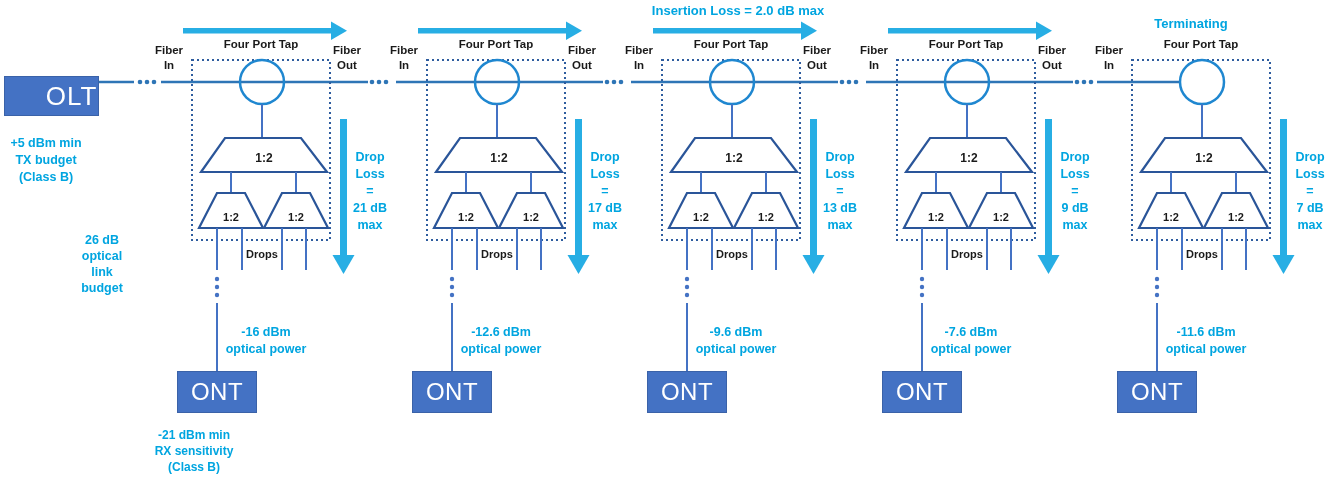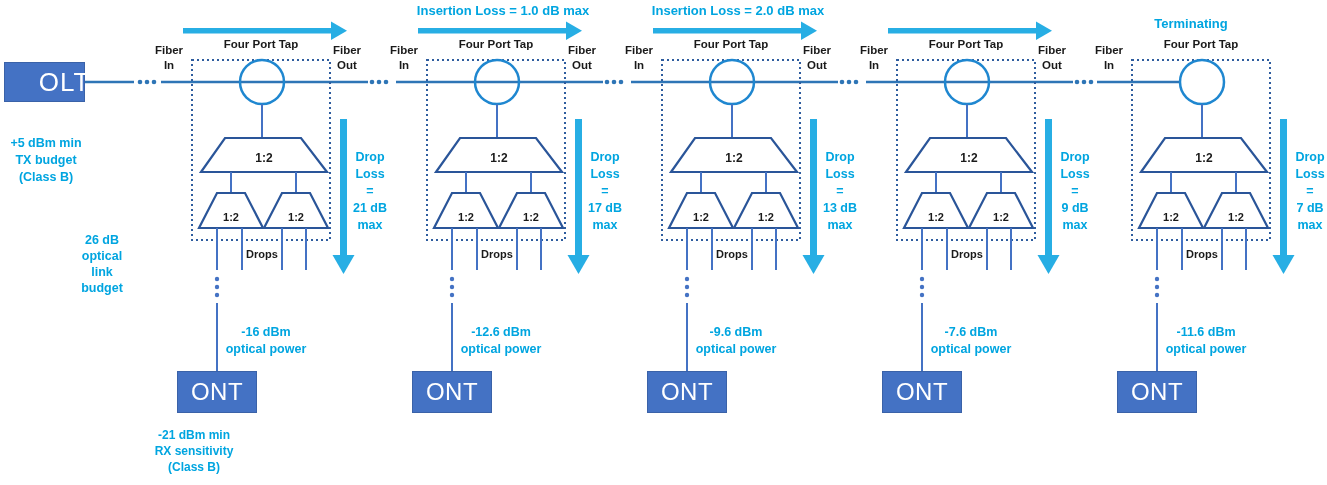--- a/index.html
+++ b/index.html
@@ -10,21 +10,21 @@
   svg{display:block;}
   .abs{position:absolute;}
   .lbl{position:absolute;text-align:center;font-weight:bold;white-space:nowrap;}
   .blk{font-size:11.5px;color:#1a1a1a;line-height:15px;}
   .cyan{color:#00A5E0;}
   .note{font-size:12.5px;line-height:17px;white-space:normal;}
   .node-box{
     position:absolute;background:#4472C4;border:1px solid #3A62A8;
     display:flex;align-items:center;justify-content:center;color:#fff;box-sizing:border-box;
   }
-  .olt-box{left:4px;top:62px;width:81px;height:40px;font-size:26px;letter-spacing:1px;padding-left:40px;}
+  .olt-box{left:4px;top:76px;width:95px;height:40px;font-size:26px;letter-spacing:1px;padding-left:40px;}
   .ont-box{left:153px;top:371px;width:80px;height:42px;font-size:24px;letter-spacing:0.5px;margin-left:24px;}
   .tap-unit{position:absolute;top:0;width:470px;height:485px;}
   .unit-svg{position:absolute;left:130px;top:0;}
   .ins-label{left:178px;top:3px;width:180px;font-size:13px;}
   .term-label{left:186px;top:16px;width:130px;font-size:13px;}
   .tap-title{left:196px;top:37px;width:130px;}
   .fiber-in{left:148px;top:43px;width:42px;}
   .fiber-out{left:326px;top:43px;width:42px;}
   .drops-label{left:227px;top:247px;width:70px;font-size:11px;}
   .drop-loss{left:342px;top:149px;width:56px;font-size:12.5px;line-height:17px;}
@@ -208,21 +208,20 @@
       </g>
 
       <line class="stemline" x1="217" y1="303" x2="217" y2="371"></line>
 
       <g>
         <rect class="cyan-fill" x="340" y="119" width="7" height="136"></rect>
         <polygon class="cyan-fill" points="332.5,255 354.5,255 343.5,274"></polygon>
       </g>
     </svg>
 
-    <div class="lbl cyan ins-label">Insertion Loss = 1.0 dB max</div>
 
     <div class="lbl blk tap-title">Four Port Tap</div>
 
     <div class="lbl blk fiber-in">
       <div>Fiber</div>
       <div>In</div>
     </div>
     <div class="lbl blk fiber-out">
       <div>Fiber</div>
       <div>Out</div>

